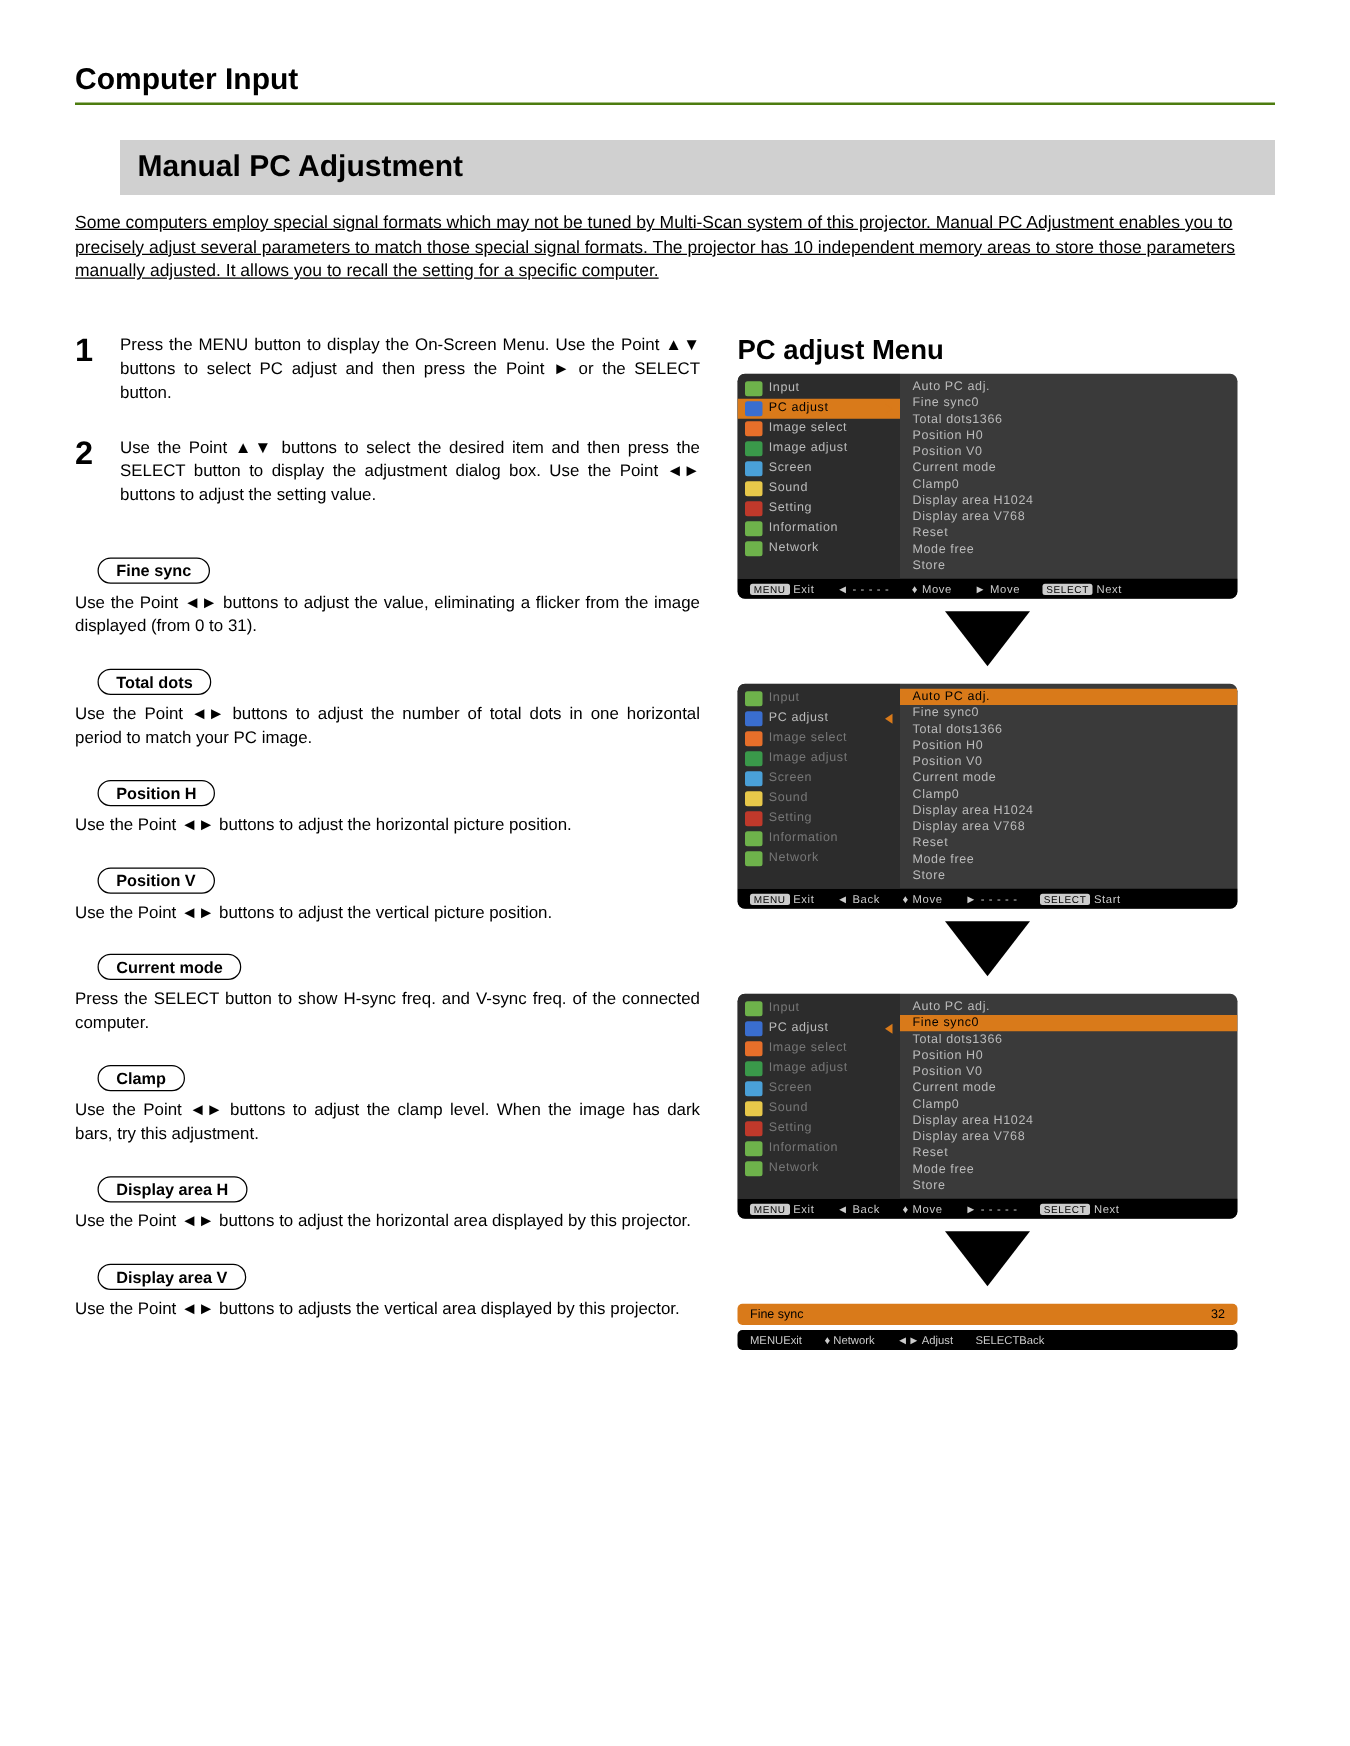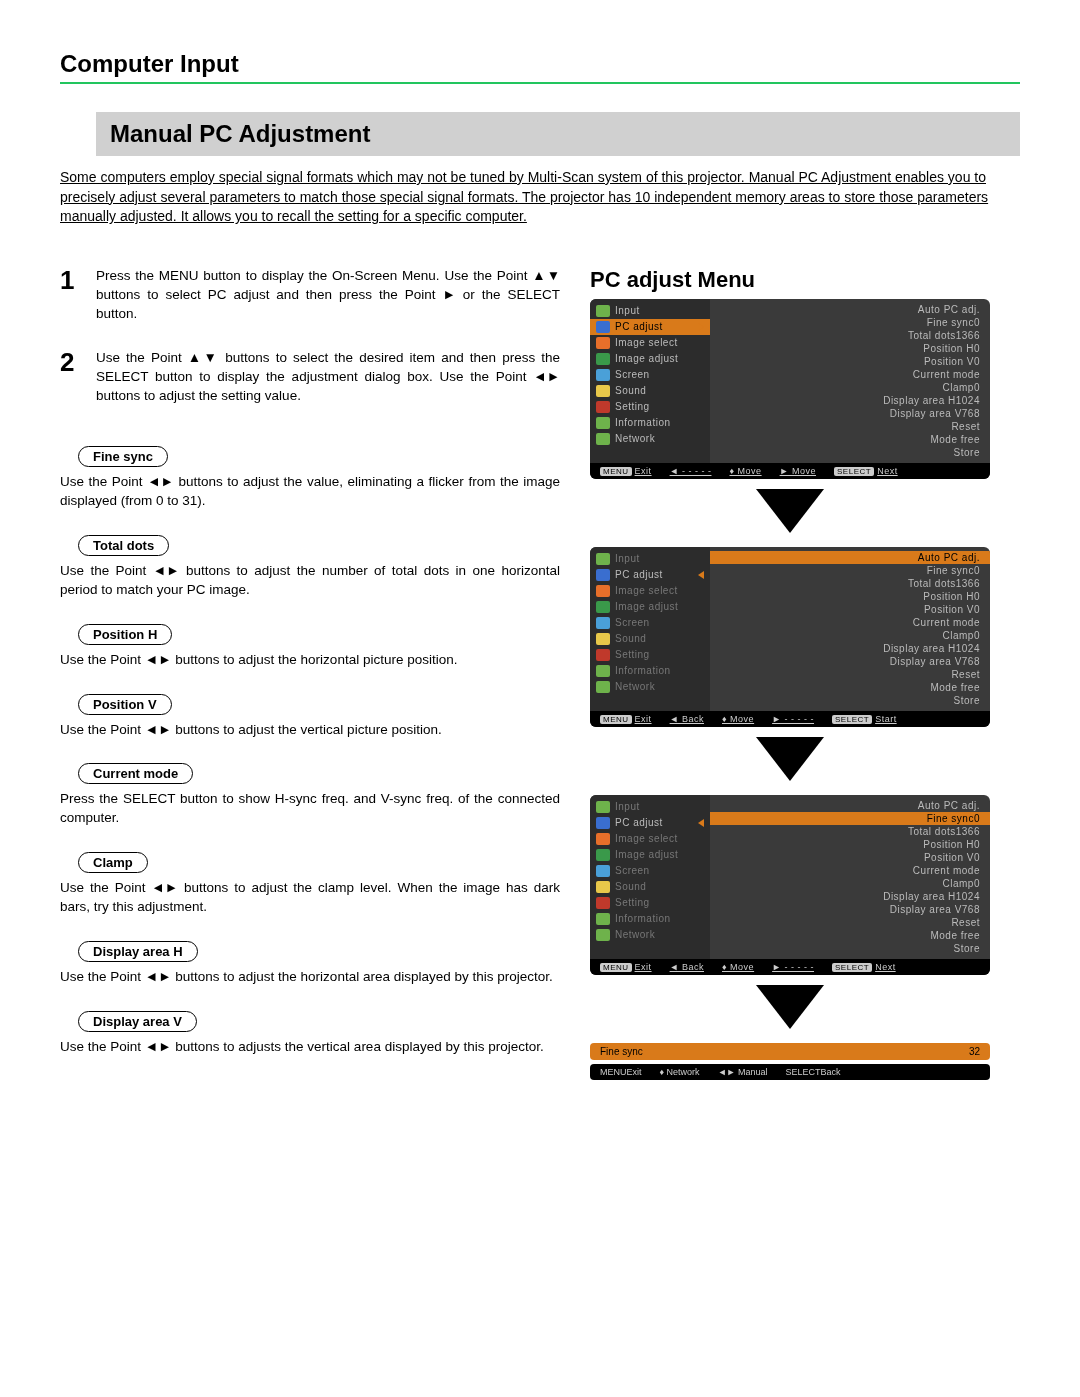--- a/index.html
+++ b/index.html
@@ -9,21 +9,21 @@
     background: #fff;
     width: 1080px;
   }
   .page {
     padding: 50px 60px 30px 60px;
     box-sizing: border-box;
   }
   .section-header {
     font-size: 24px;
     font-weight: bold;
-    border-bottom: 2px solid #22c55e;
+    border-bottom: 2px solid #4d7c0f;
     padding-bottom: 4px;
     margin-bottom: 28px;
   }
   .subsection-bar {
     background: #d0d0d0;
     font-size: 24px;
     font-weight: bold;
     padding: 8px 14px;
     margin-bottom: 12px;
     margin-left: 36px;
@@ -90,21 +90,21 @@
     border-radius: 6px;
     overflow: hidden;
     margin-bottom: 10px;
     letter-spacing: 0.5px;
   }
   .osd-body {
     display: flex;
     min-height: 160px;
   }
   .osd-left {
-    width: 120px;
+    width: 130px;
     background: #2c2c2c;
     padding: 4px 0;
   }
   .osd-left-item {
     display: flex;
     align-items: center;
     padding: 2px 6px;
     gap: 5px;
   }
   .osd-left-item.highlight { background: #d97a1a; color:#000; }
@@ -113,30 +113,29 @@
     width: 14px; height: 12px;
     display:inline-block;
     border-radius:2px;
   }
   .p-arrow { width:0;height:0;border-top:4px solid transparent;border-bottom:4px solid transparent;border-left:6px solid #d97a1a; margin-left:auto;}
   .p-arrow-left { width:0;height:0;border-top:4px solid transparent;border-bottom:4px solid transparent;border-right:6px solid #d97a1a; margin-left:auto;}
   .osd-right {
     flex:1;
     padding: 4px 8px 4px 8px;
   }
-  .osd-row { display:flex; justify-content:flex-end; padding:1px 2px;}
+  .osd-row { display:flex; justify-content:flex-start; padding:1px 2px;}
   .osd-row.hl { background:#d97a1a; color:#000; margin:0 -8px; padding:1px 10px;}
   .osd-footer {
     background:#000;
     color:#ccc;
     display:flex;
     gap:18px;
     padding:3px 10px;
     font-size:9px;
-    text-decoration:underline;
   }
   .osd-footer span.btn { background:#ccc;color:#000;padding:0 3px;border-radius:2px;font-size:8px;margin-right:3px;}
   .big-arrow {
     width:0;height:0;
     border-left:34px solid transparent;
     border-right:34px solid transparent;
     border-top:44px solid #000;
     margin: 10px auto 14px auto;
   }
   .mini-bar {
@@ -492,19 +491,19 @@
 
       <div class="big-arrow"></div>
 
       <div class="mini-bar">
         <span>Fine sync</span>
         <span>32</span>
       </div>
       <div class="mini-footer" id="footer4">
           <span><span class="btn">MENU</span>Exit</span>
           <span>♦ Network</span>
-          <span>◄► Manual</span>
+          <span>◄► Adjust</span>
           <span><span class="btn">SELECT</span>Back</span>
         </div>
     </div>
   </div>
 
 </div>
 
 </body></html>

